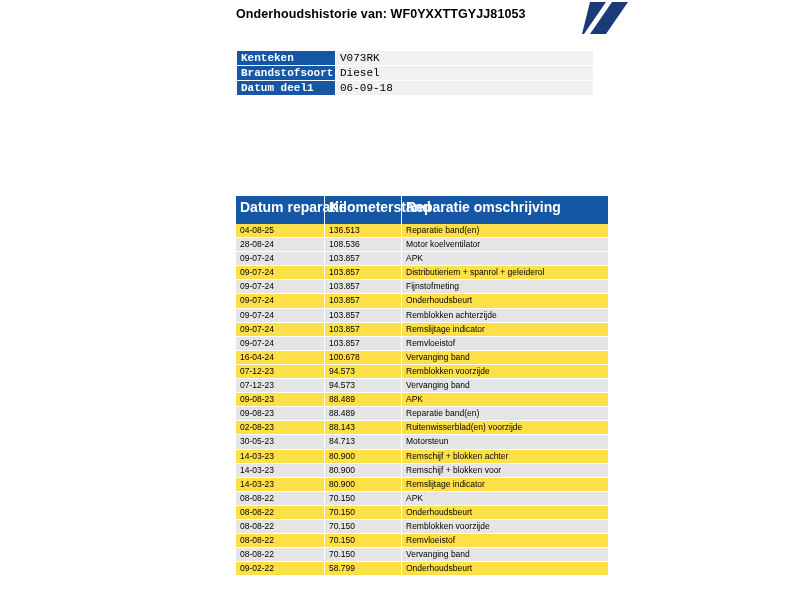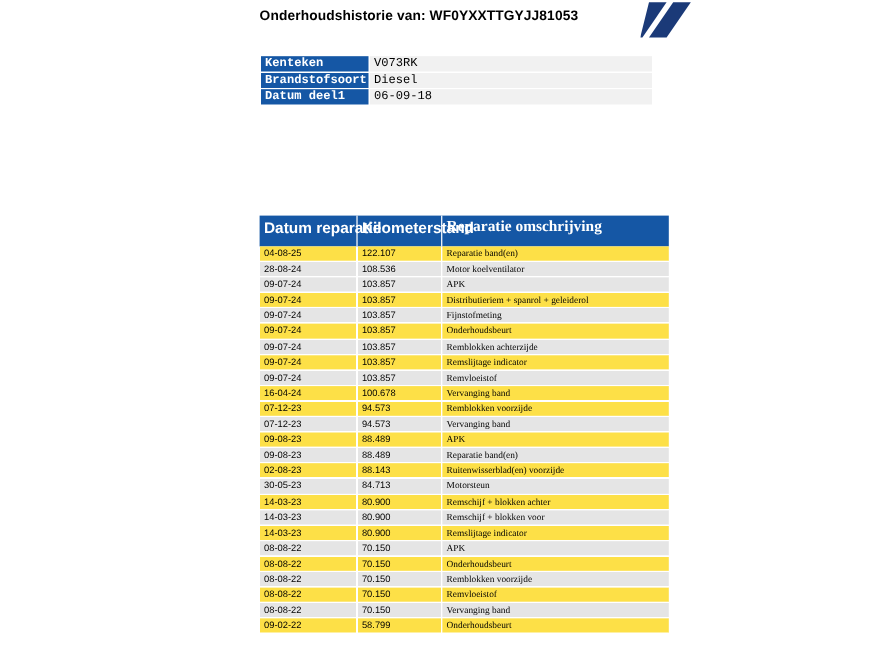--- a/index.html
+++ b/index.html
@@ -105,21 +105,21 @@
     overflow: hidden;
     border-right: 1px solid #ffffff;
     border-bottom: 1px solid #ffffff;
   }
   .hist-table td:last-child { border-right: none; }
   .hist-table tbody tr.even td { background: #fde047; }
   .hist-table tbody tr.odd td  { background: #e5e5e5; }
 
   .c-date { width: 84px; }
   .c-km   { width: 72px; }
-  .c-desc { width: 202px; font-family: Liberation Serif, serif; }
+  .c-desc { width: 202px; }
 </style>
 </head>
 <body>
 
 <div class="page">
 
   <div class="logo-mark">
     <svg width="230" height="40" viewBox="0 0 230 40" xmlns="http://www.w3.org/2000/svg">
       <path d="M8 2 L24 2 L2 34 L0 34 Z" fill="#1b3a78"></path>
       <path d="M30 2 L46 2 L24 34 L8 34 Z" fill="#1b3a78"></path>
@@ -149,21 +149,21 @@
     <thead>
       <tr>
         <th class="c-date">Datum reparatie</th>
         <th class="c-km">Kilometerstand</th>
         <th class="c-desc">Reparatie omschrijving</th>
       </tr>
     </thead>
     <tbody id="hist-body">
         <tr class="even">
           <td class="c-date">04-08-25</td>
-          <td class="c-km">122.107</td>
+          <td class="c-km">136.513</td>
           <td class="c-desc">Reparatie band(en)</td>
         </tr>
         <tr class="odd">
           <td class="c-date">28-08-24</td>
           <td class="c-km">108.536</td>
           <td class="c-desc">Motor koelventilator</td>
         </tr>
         <tr class="odd">
           <td class="c-date">09-07-24</td>
           <td class="c-km">103.857</td>

